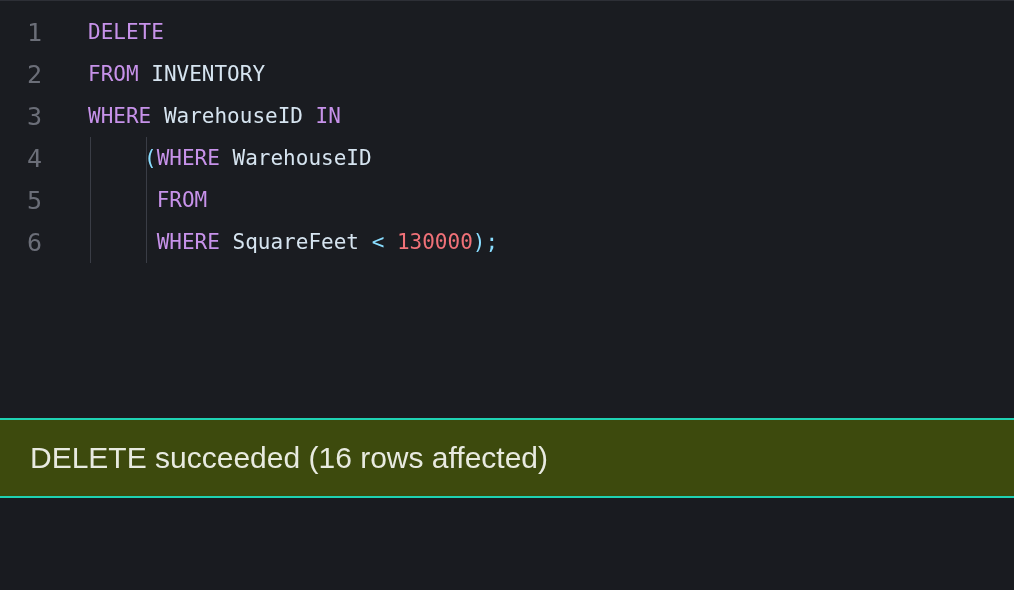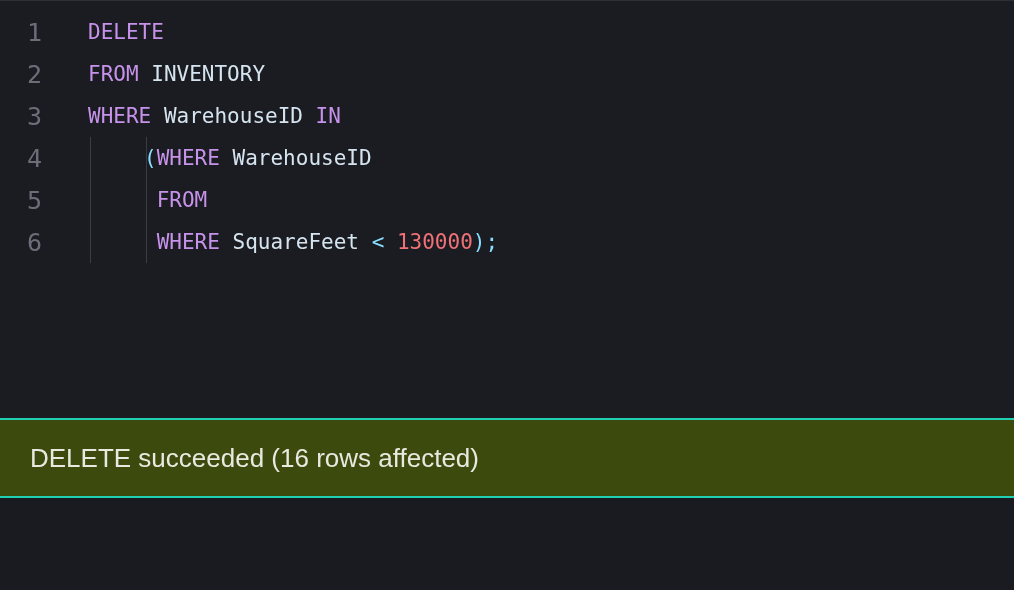--- a/index.html
+++ b/index.html
@@ -57,21 +57,21 @@
     height: 80px;
     background: #3d4a0d;
     border-top: 2px solid #1fd1b2;
     border-bottom: 2px solid #1fd1b2;
     display: flex;
     align-items: center;
     padding-left: 30px;
   }
   .status-text {
     color: #e8eae0;
-    font-size: 26px;
+    font-size: 30px;
     font-family: -apple-system, 'Segoe UI', 'Helvetica Neue', Arial, sans-serif;
     font-weight: 400;
   }
   .bottom-area {
     width: 100%;
     height: 92px;
     background: #191b20;
   }
 </style>
 </head>

